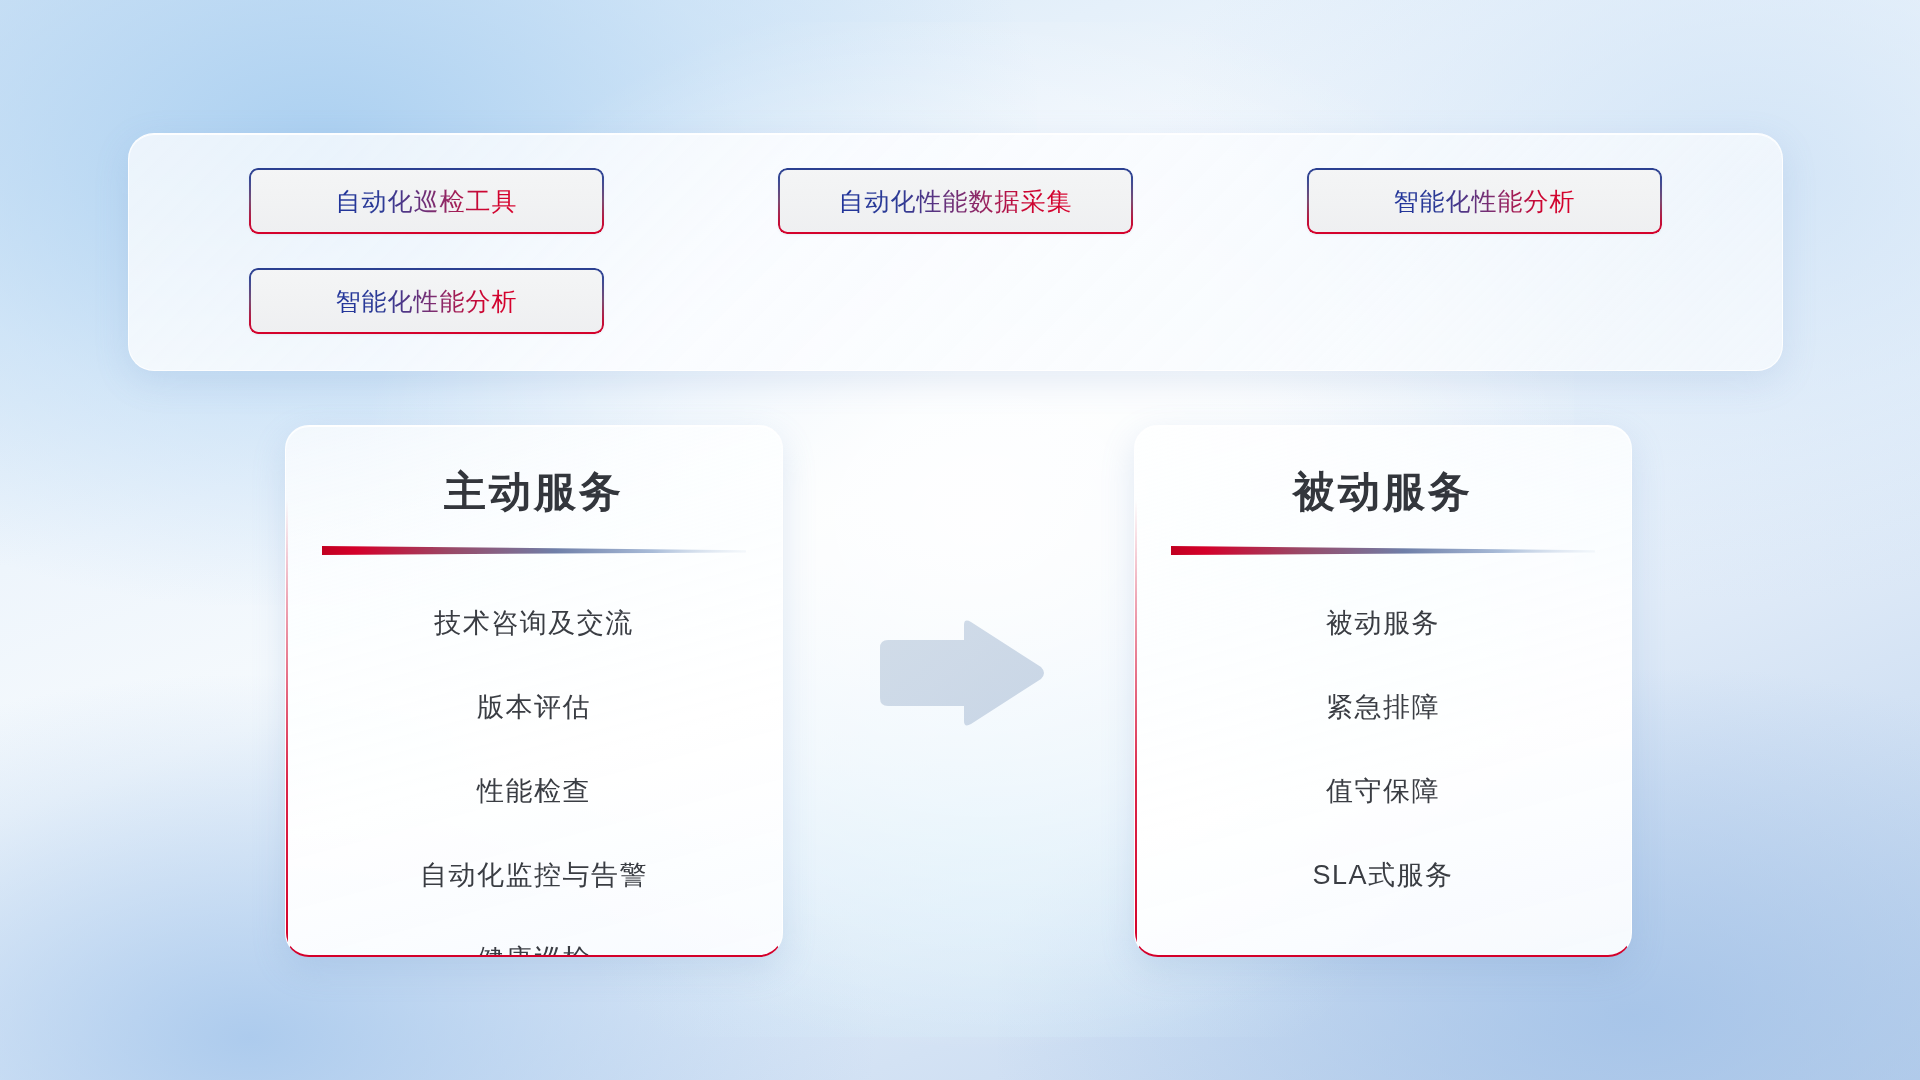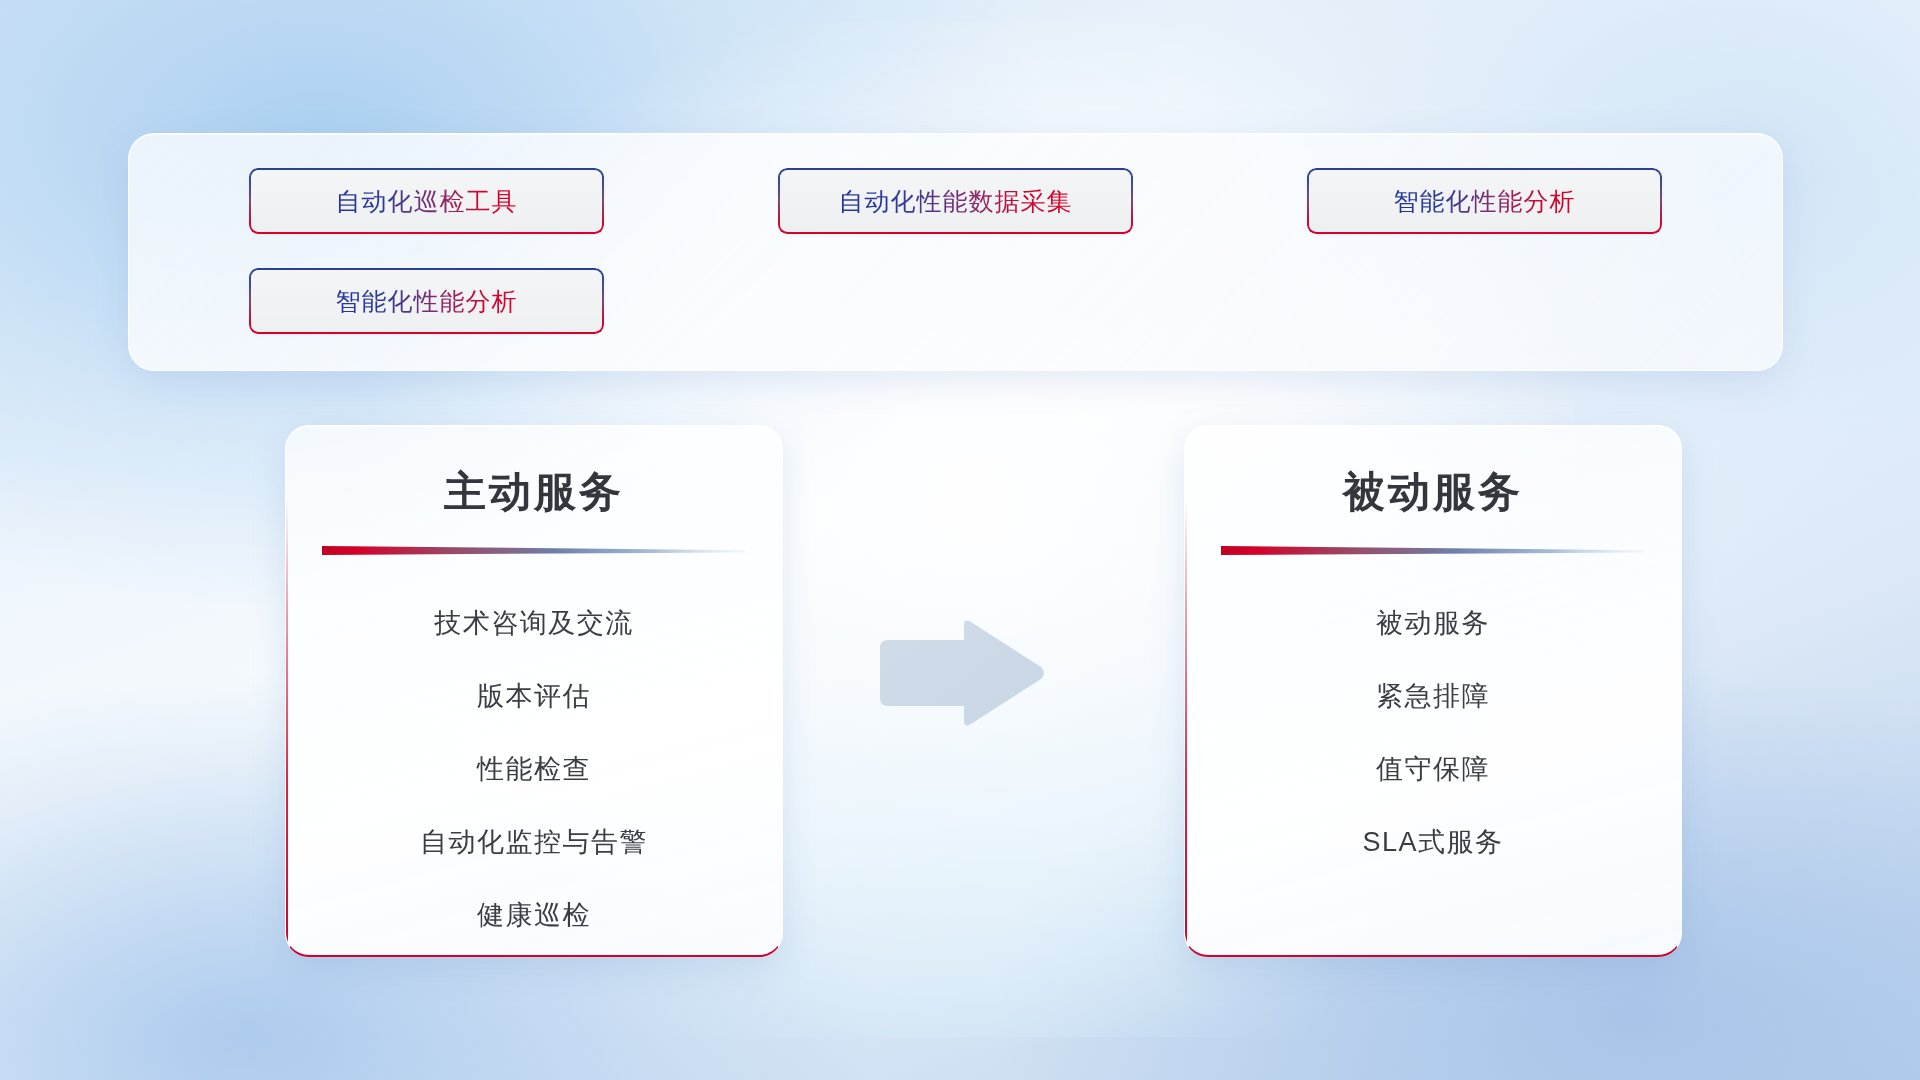--- a/index.html
+++ b/index.html
@@ -101,41 +101,41 @@
     border-bottom:2px solid #d4002a;
     box-shadow:0 12px 34px rgba(110,150,200,.20), inset 0 1px 0 rgba(255,255,255,.95);
     overflow:hidden;
     z-index:3;
   }
   .card::after{
     content:""; position:absolute; left:0; top:14%; bottom:0; width:2px;
     background:linear-gradient(180deg, rgba(212,0,42,0) 0%, rgba(212,0,42,.35) 22%, rgba(212,0,42,.85) 62%, #d4002a 100%);
   }
   #card-proactive{ left:285px; }
-  #card-reactive { left:1184px; }
+  #card-reactive { left:1134px; }
 
   .card-title{
     text-align:center;
     font-size:42px; font-weight:700; color:#33363c;
     letter-spacing:3px;
     margin-top:38px;
   }
   .card-divider{
     position:relative;
     margin:24px auto 0 auto;
     width:424px; height:13px;
   }
   .card-divider svg{ display:block; width:100%; height:100%; }
 
   .card-list{
     list-style:none;
     margin-top:30px;
     display:flex; flex-direction:column;
     align-items:center;
-    gap:1px;
+    gap:12px;
   }
   .card-list li{
     height:72px; line-height:72px;
     font-size:27px; color:#3a3d43; letter-spacing:1.5px;
     white-space:nowrap;
   }
 </style>
 </head>
 <body>
 

